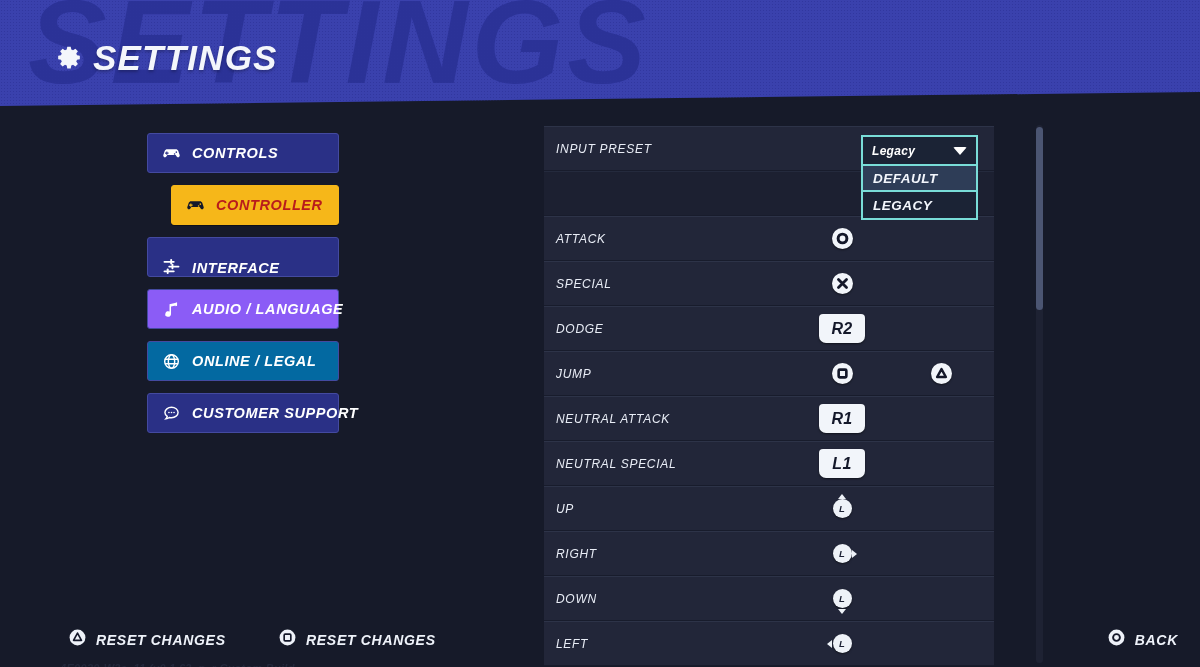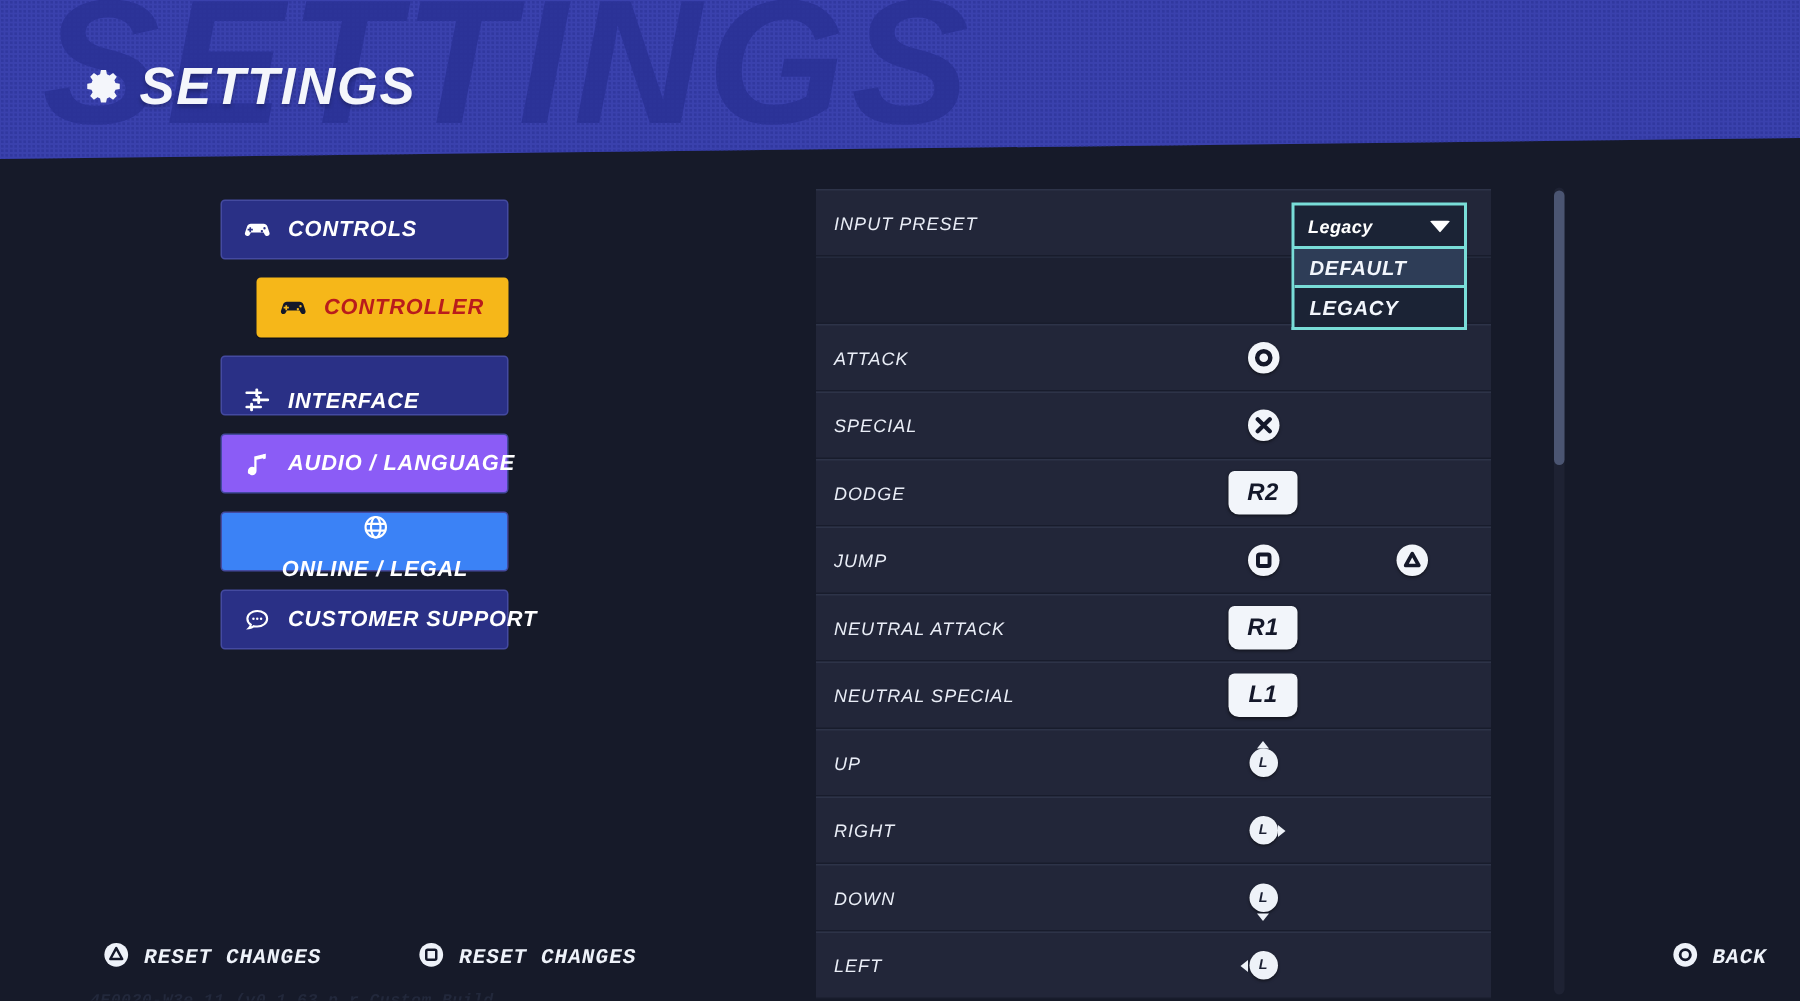--- a/index.html
+++ b/index.html
@@ -187,21 +187,21 @@
   }
   #scroll-thumb{
     position:absolute; left:0; top:2px;
     width:7px; height:183px;
     background:#4b5572;
     border-radius:4px;
   }
 
   
   #footer{
-    position:absolute; left:0; bottom:0; width:1200px; height:48px;font-family:Liberation Mono, monospace;
+    position:absolute; left:0; bottom:0; width:1200px; height:48px;
   }
   .foot-item{
     position:absolute; bottom:16px;
     display:flex; align-items:center; gap:9px;
     cursor:pointer;
   }
   .foot-label{
     font-size:14px; font-weight:bold; font-style:italic;
     letter-spacing:.7px; color:#eef2f9;
   }
@@ -272,21 +272,21 @@
   <div class="side-btn" style="background: #8b5cf6;">
     <span class="side-icon">
       <svg width="19" height="19" viewBox="0 0 24 24">
           <path fill="#fff" d="M19 3.2 9.5 5.4v9.1a3.6 3.6 0 1 0 1.9 3.2V8.3l7.6-1.8z M6 16.5a2 2 0 1 0 2 2 2 2 0 0 0-2-2z"></path>
           <path fill="#fff" d="M19 3.2v4.1l-2 .5V3.7z"></path>
         </svg>
     </span>
     <span class="side-label">AUDIO / LANGUAGE</span>
   </div>
 
-  <div class="side-btn" style="background: #3b82f6; flex-direction: column;">
+  <div class="side-btn" style="background: #0369a1;">
     <span class="side-icon">
       <svg width="19" height="19" viewBox="0 0 24 24">
         <g fill="none" stroke="#fff" stroke-width="1.8">
           <circle cx="12" cy="12" r="8.6"></circle>
           <ellipse cx="12" cy="12" rx="4" ry="8.6"></ellipse>
           <path d="M3.6 9.2h16.8M3.6 14.8h16.8"></path>
         </g>
       </svg>
     </span>
     <span class="side-label">ONLINE / LEGAL</span>

